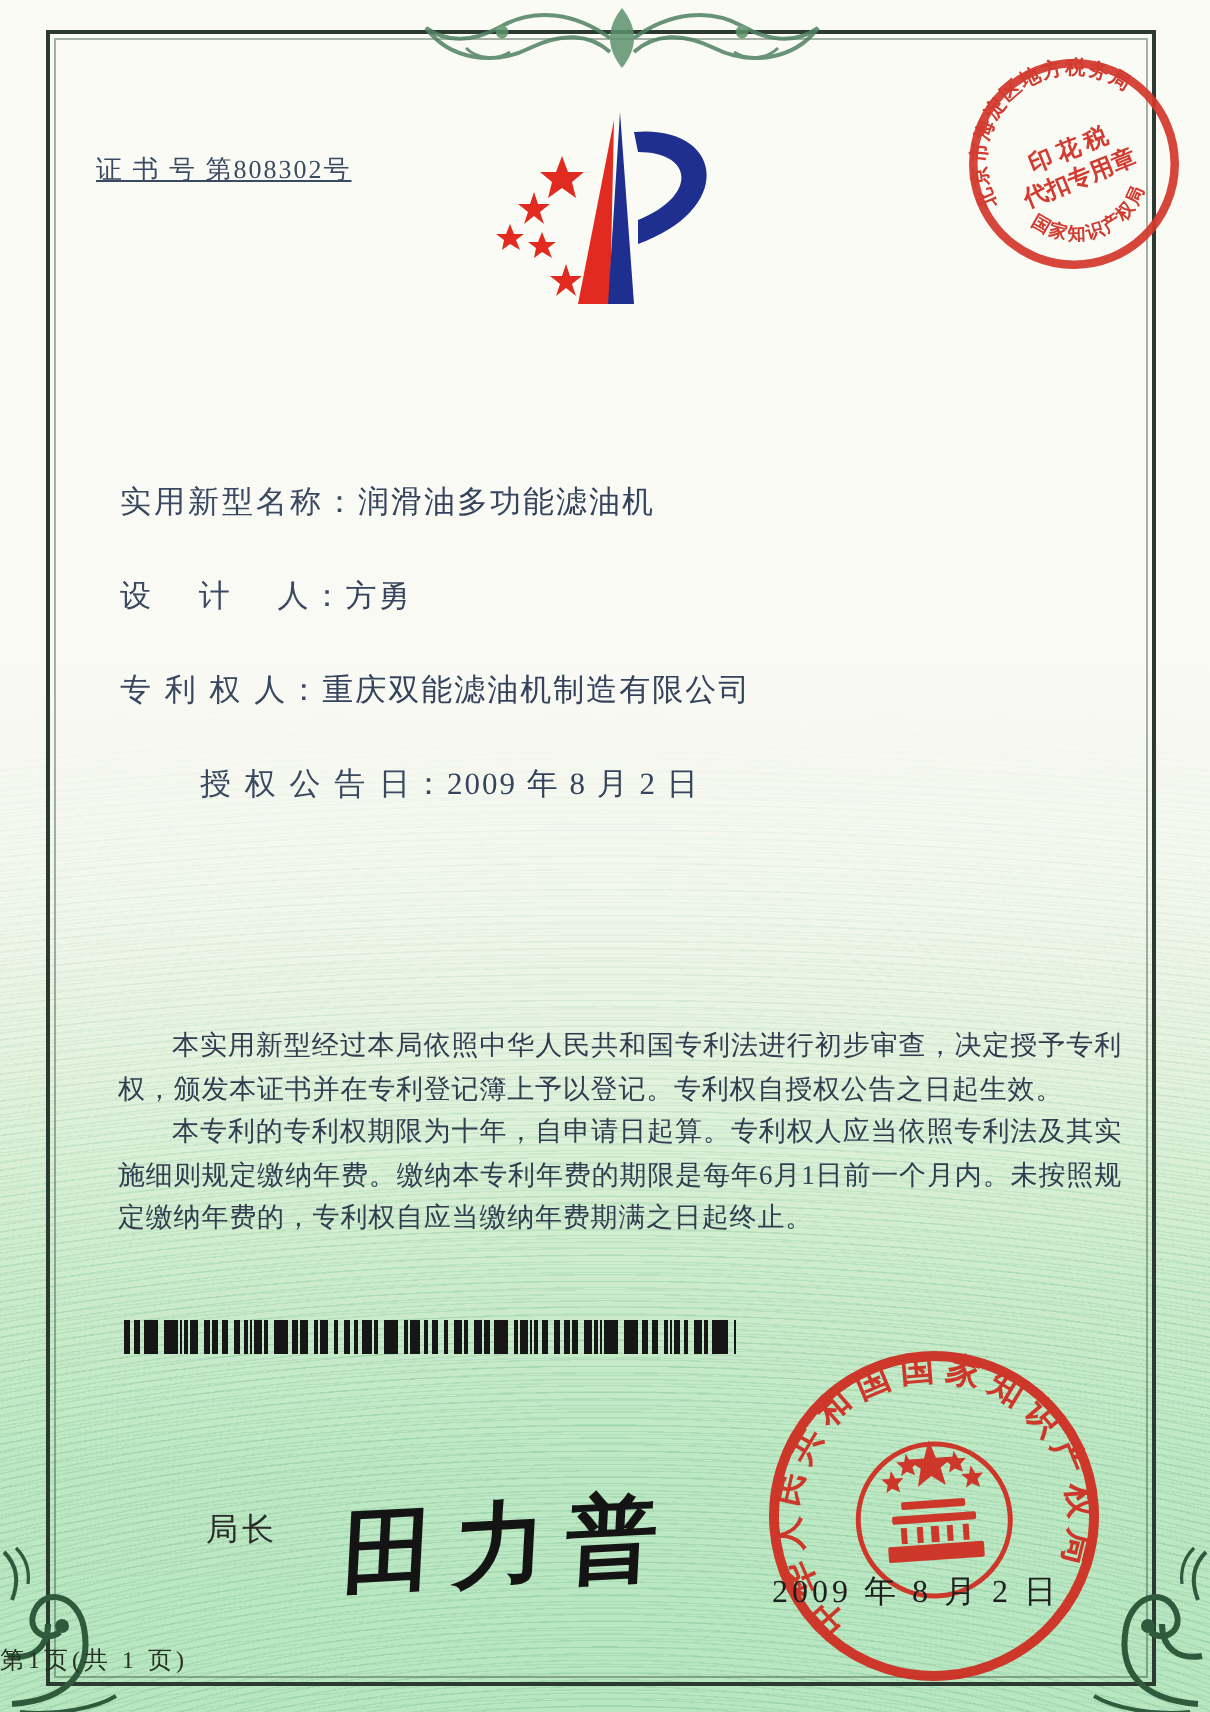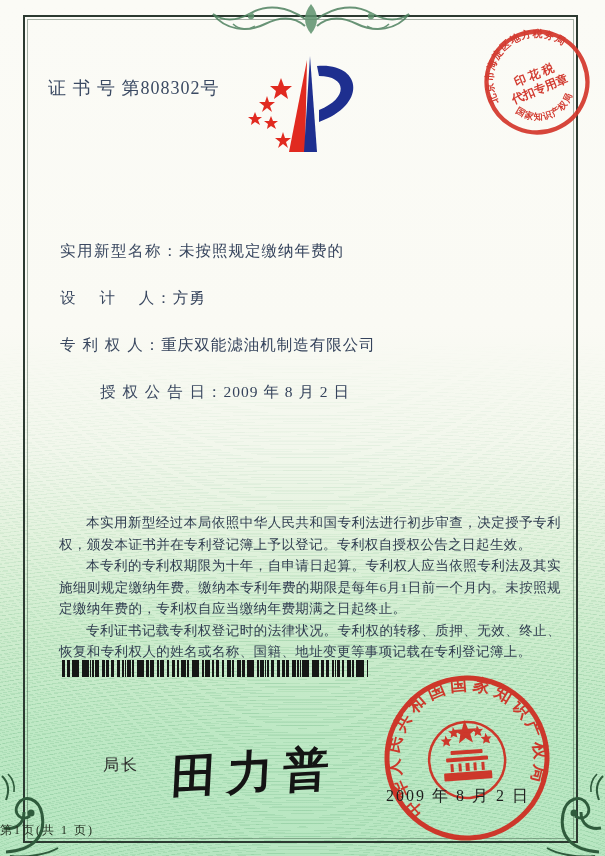--- a/index.html
+++ b/index.html
@@ -24,21 +24,21 @@
   .frame-outer{
     position:absolute;left:23px;top:15px;right:27px;bottom:13px;
     border:2px solid #2c3a31;
   }
   .frame-inner{
     position:absolute;inset:2px;
     border:1px solid #3d544472;
   }
   .cert-no{
     position:absolute;left:48px;top:76px;
-    font-size:18px;color:#3b4a63;letter-spacing:1px;
+    font-size:13px;color:#3b4a63;letter-spacing:1px;text-decoration:underline;
   }
   .logo{position:absolute;left:243px;top:52px;width:135px;height:108px;}
   .tax-stamp{position:absolute;left:480px;top:25px;width:114px;height:114px;transform:rotate(-22deg);opacity:.92;}
   .title{
     position:absolute;left:0;top:166px;width:100%;
     text-align:center;font-size:34px;font-weight:700;color:#1c1c1c;
     letter-spacing:5px;
   }
   .fields{position:absolute;left:60px;top:241px;width:490px;}
   .field-row{height:24px;margin-bottom:23px;font-size:15.5px;color:#3a4860;white-space:nowrap;}
@@ -150,37 +150,36 @@
     <text class="seal-text" font-size="9.5" letter-spacing="1">
       <textPath href="#taxBottom" startOffset="8%">国家知识产权局</textPath>
     </text>
     <text class="seal-text" x="60" y="56" text-anchor="middle" font-size="12.5">印 花 税</text>
     <text class="seal-text" x="60" y="72" text-anchor="middle" font-size="12.5">代扣专用章</text>
   </svg>
 
 
   <div class="fields">
     <div class="field-row">
-      <span class="field-label">实用新型名称：</span><span class="field-value">未按照规定缴纳年费的</span>
+      <span class="field-label">实用新型名称：</span><span class="field-value">润滑油多功能滤油机</span>
     </div>
     <div class="field-row">
       <span class="field-label">设　 计　 人：</span><span class="field-value">方勇</span>
     </div>
     <div class="field-row">
       <span class="field-label">专 利 权 人：</span><span class="field-value">重庆双能滤油机制造有限公司</span>
     </div>
     <div class="field-row">
       <span class="field-label">授 权 公 告 日：</span><span class="field-value">2009 年 8 月 2 日</span>
     </div>
   </div>
 
   <div class="paras">
     <p>本实用新型经过本局依照中华人民共和国专利法进行初步审查，决定授予专利权，颁发本证书并在专利登记簿上予以登记。专利权自授权公告之日起生效。</p>
     <p>本专利的专利权期限为十年，自申请日起算。专利权人应当依照专利法及其实施细则规定缴纳年费。缴纳本专利年费的期限是每年6月1日前一个月内。未按照规定缴纳年费的，专利权自应当缴纳年费期满之日起终止。</p>
-    <p>专利证书记载专利权登记时的法律状况。专利权的转移、质押、无效、终止、恢复和专利权人的姓名或名称、国籍、地址变更等事项记载在专利登记簿上。</p>
   </div>
 
   <div class="barcode"></div>
 
   <div class="director-row">
     <span class="director-label">局长</span>
     <span class="signature">田力普</span>
   </div>
 
   <svg class="main-seal" viewBox="0 0 172 172">

